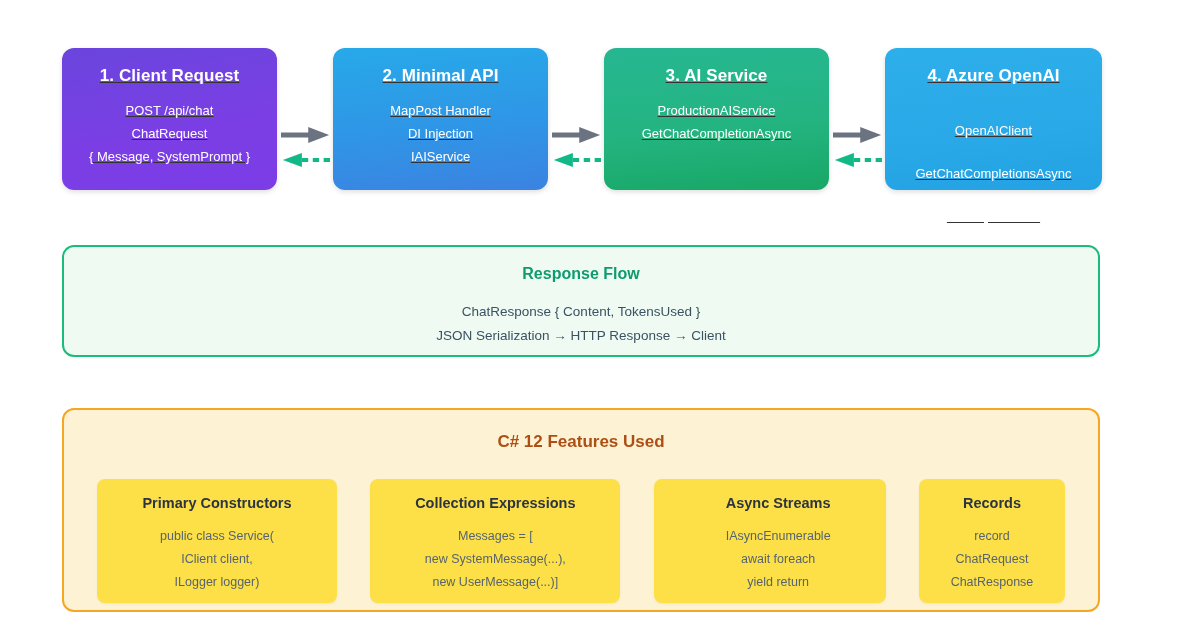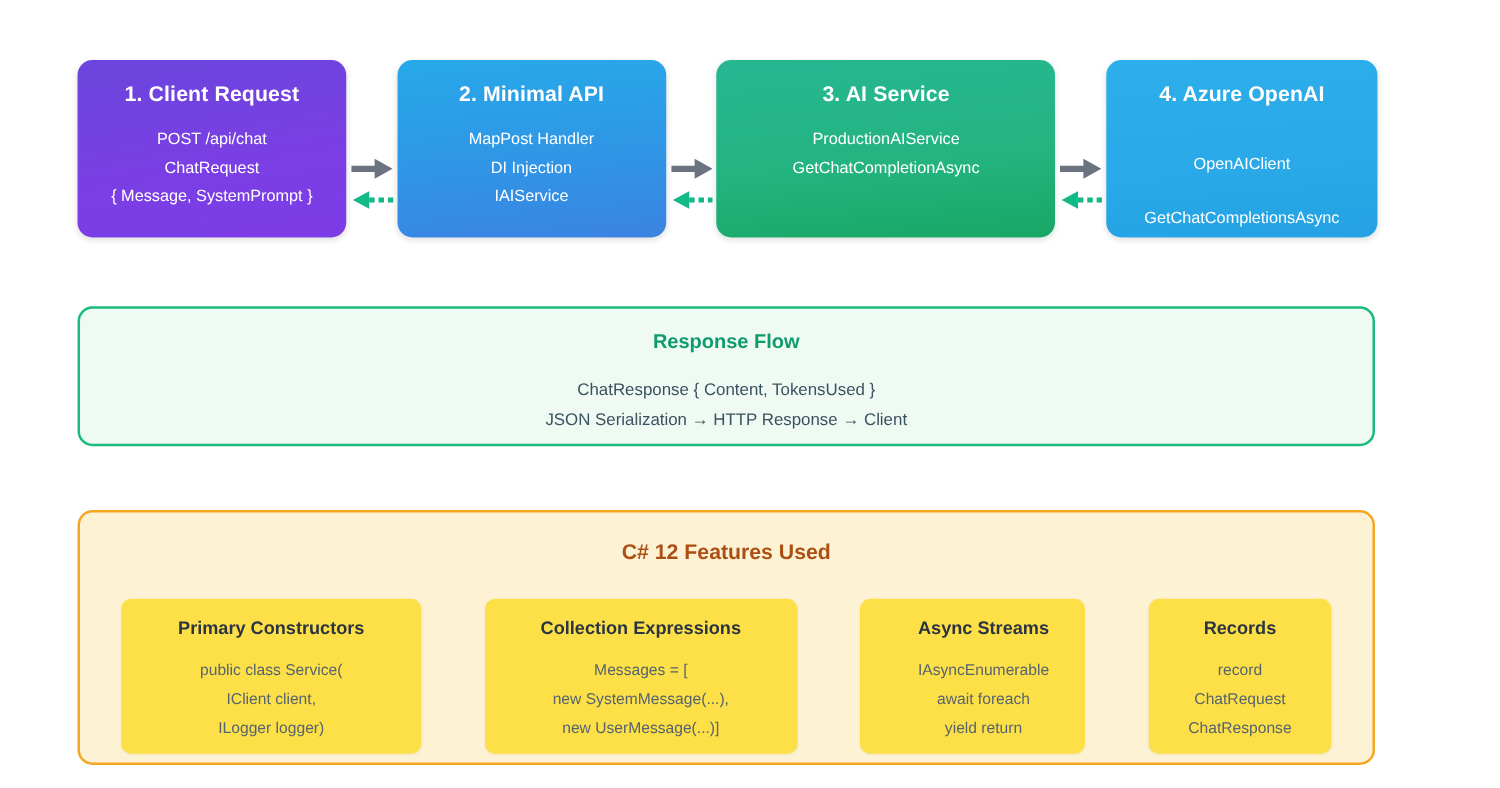--- a/index.html
+++ b/index.html
@@ -18,20 +18,21 @@
 
   
   .pipeline {
     position: absolute;
     left: 62px;
     top: 48px;
     width: 1040px;
     height: 142px;
     display: flex;
     align-items: stretch;
+    text-decoration: underline;
   }
   .stage {
     border-radius: 12px;
     color: #ffffff;
     display: flex;
     flex-direction: column;
     align-items: center;
     justify-content: flex-start;
     box-sizing: border-box;
     padding-top: 18px;
@@ -46,21 +47,21 @@
   }
   .stage-line {
     font-size: 13px;
     line-height: 23px;
     text-align: center;
     font-weight: normal;
   }
 
   .stage-1 { width: 215px; background: linear-gradient(170deg, #6a45dd 0%, #7a3fe4 55%, #7c3ce6 100%); }
   .stage-2 { width: 215px; background: linear-gradient(175deg, #27a9e9 0%, #2f96e6 55%, #3b83e1 100%); }
-  .stage-3 { width: 271px; background: linear-gradient(175deg, #26b792 0%, #24b481 55%, #18a765 100%); }
+  .stage-3 { width: 225px; background: linear-gradient(175deg, #26b792 0%, #24b481 55%, #18a765 100%); }
   .stage-4 { width: 217px; background: linear-gradient(175deg, #2dafeb 0%, #29a9e7 60%, #24a2e4 100%); gap: 20px; }
 
   .connector {
     flex: 1 1 auto;
     position: relative;
   }
   .arrow-fwd {
     position: absolute;
     left: 4px;
     right: 3px;
@@ -139,21 +140,21 @@
     box-sizing: border-box;
     padding: 16px 12px 14px 12px;
     display: flex;
     flex-direction: column;
     align-items: center;
     height: 124px;
     box-shadow: 0 1px 2px rgba(150,120,40,0.10);
   }
   .card-0 { width: 240px; }
   .card-1 { width: 250px; }
-  .card-2 { width: 180px; padding-left: 29px; }
+  .card-2 { width: 232px; padding-left: 29px; }
   .card-3 { width: 146px; }
   .card-title {
     font-size: 14.5px;
     font-weight: bold;
     color: #2b3440;
     margin-bottom: 14px;
     text-align: center;
   }
   .card-line {
     font-size: 12.5px;

